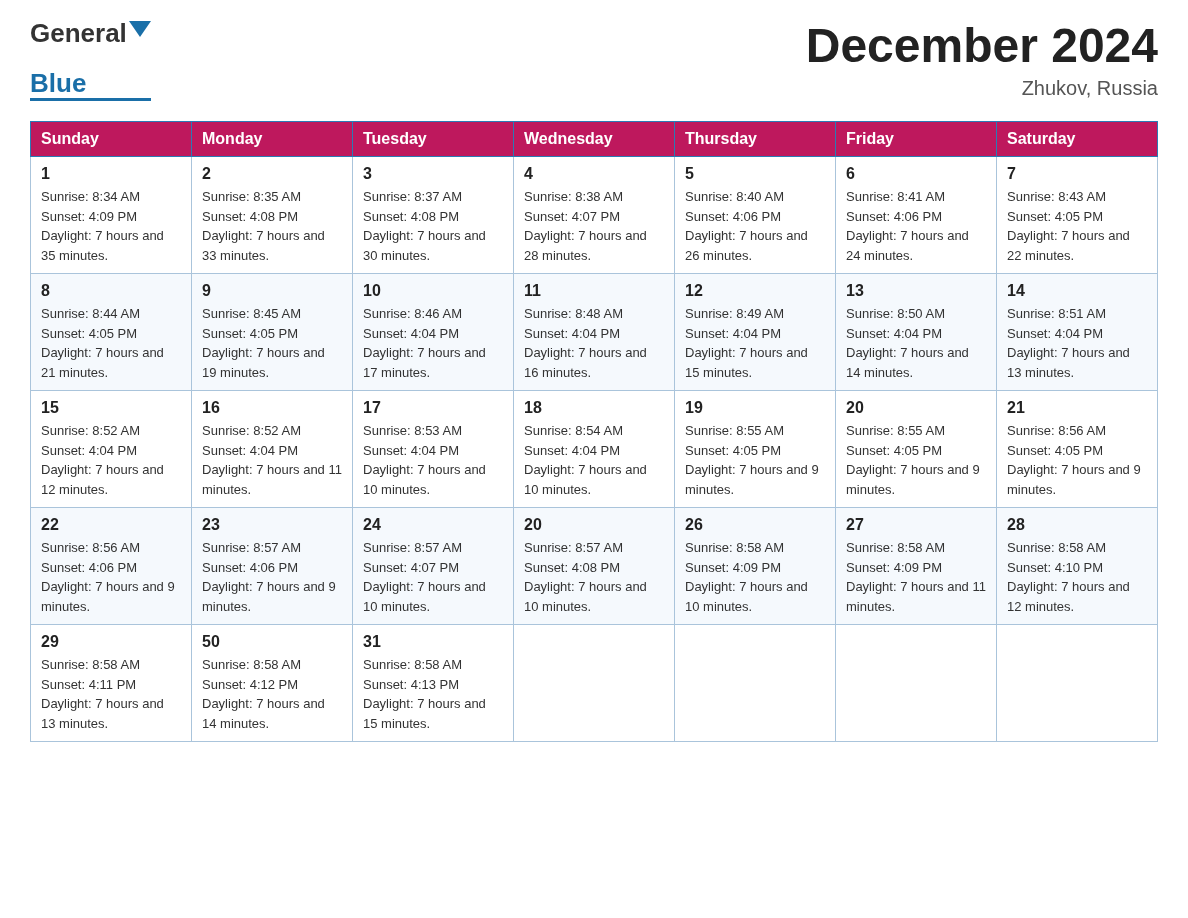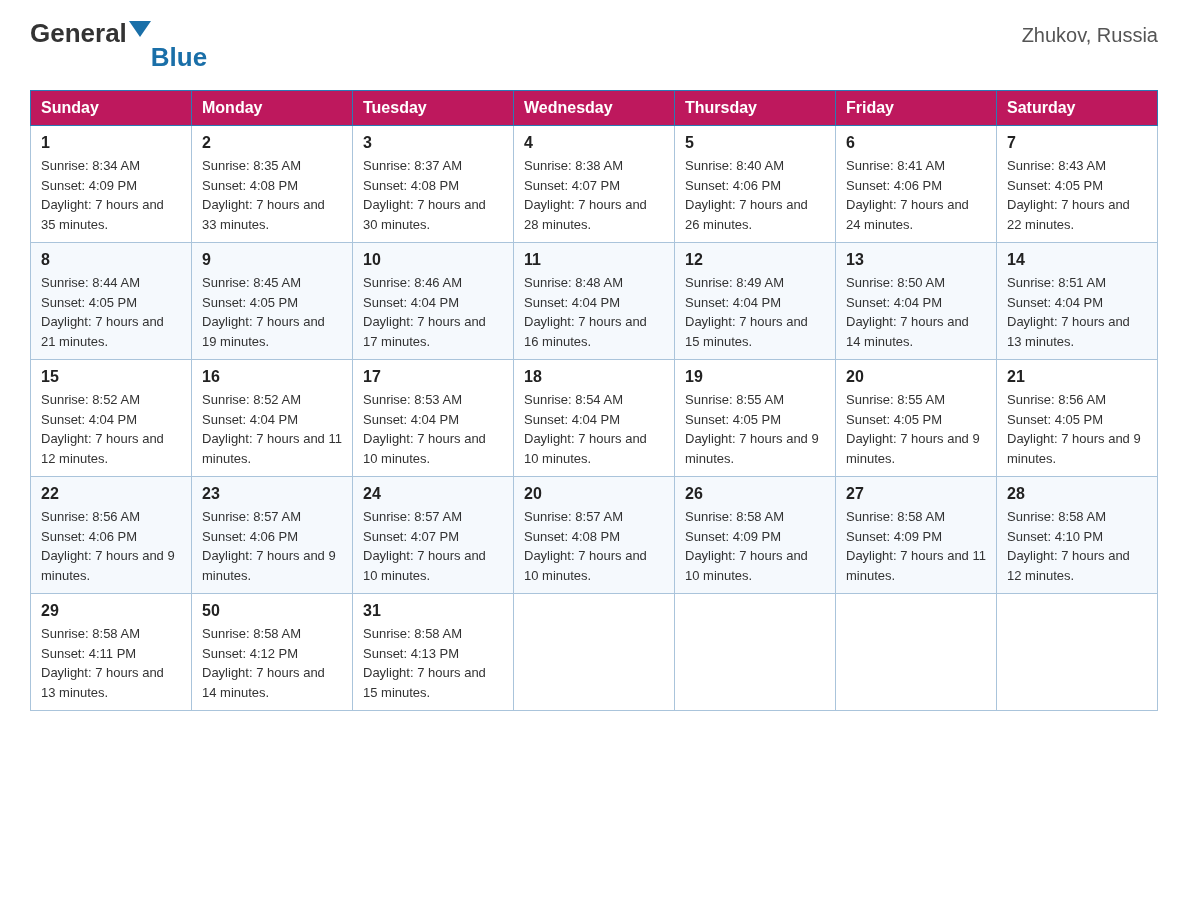--- a/index.html
+++ b/index.html
@@ -11,21 +11,21 @@
       min-height: 918px;
     }
     .header {
       display: flex;
       justify-content: space-between;
       align-items: flex-start;
       margin-bottom: 20px;
     }
     .logo {
       display: flex;
-      flex-direction: row;
+      flex-direction: column;
       align-items: flex-start;
     }
     .logo-general {
       font-size: 26px;
       font-weight: bold;
       color: #333;
       line-height: 1;
     }
     .logo-blue {
       font-size: 26px;
@@ -107,20 +107,21 @@
           <polygon points="0,0 22,0 11,16" fill="#1a6fa8"></polygon>
         </svg>
       </span>
     </div>
     <div style="display:flex; align-items:center;">
       <span class="logo-blue">Blue</span>
     </div>
     <div class="logo-line"></div>
   </div>
   <div class="title-section">
+    <div class="month-title">December 2024</div>
     <div class="location">Zhukov, Russia</div>
   </div>
 </div>
 
 <table class="calendar-table">
   <thead>
     <tr>
       <th>Sunday</th>
       <th>Monday</th>
       <th>Tuesday</th>

